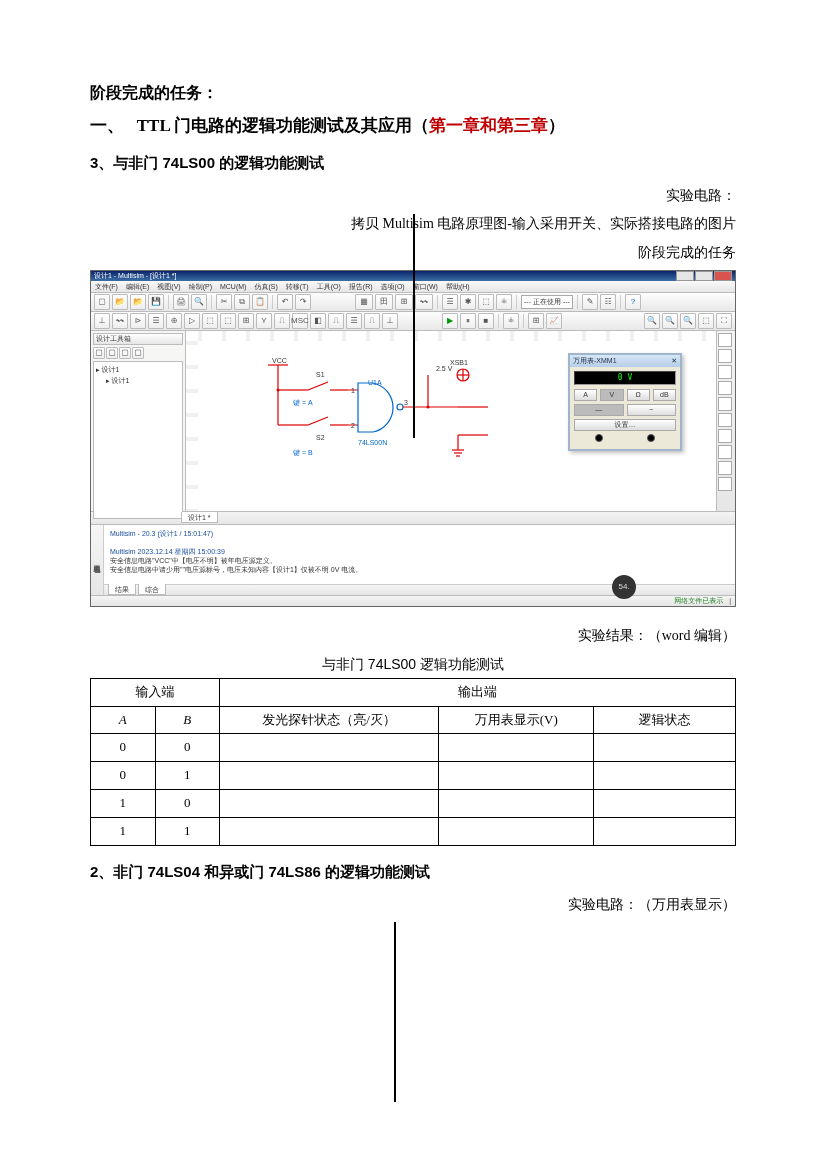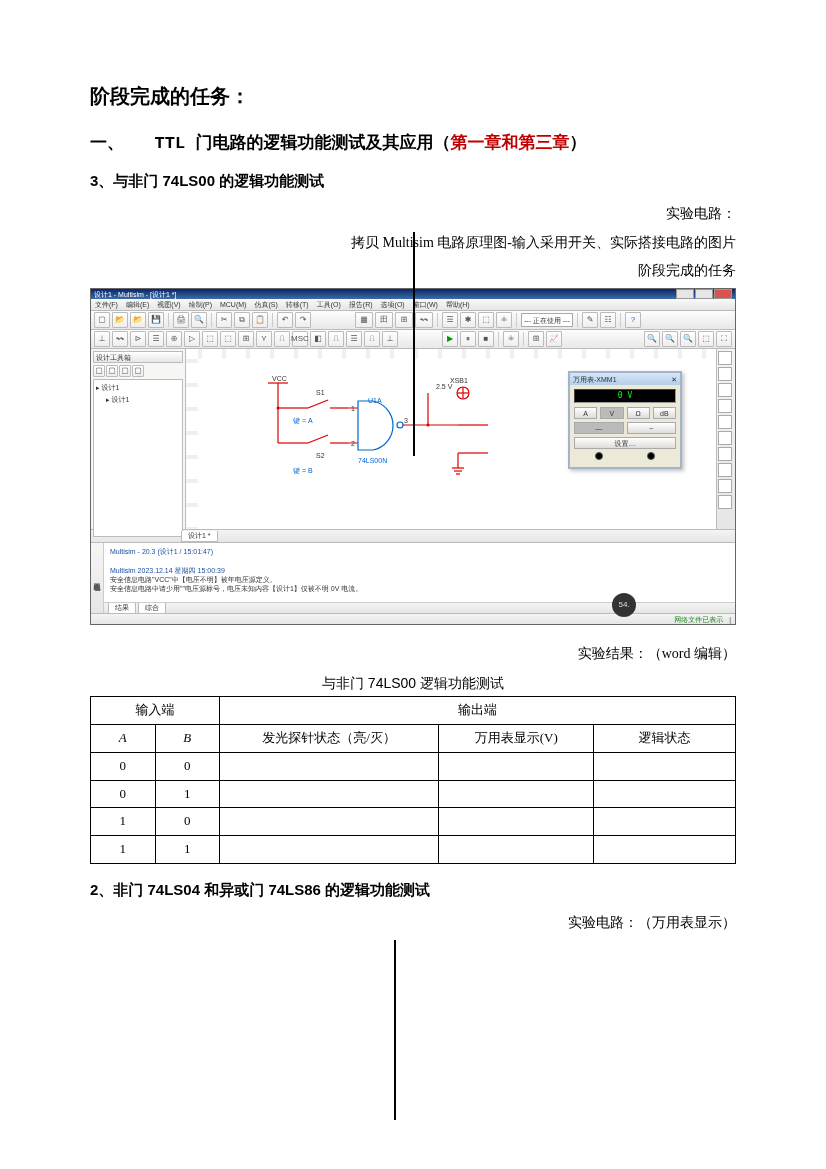--- a/index.html
+++ b/index.html
@@ -8,26 +8,26 @@
     margin: 0;
     padding: 80px 90px;
     color: #000;
     background: #fff;
     width: 826px;
     box-sizing: border-box;
     line-height: 1.6;
   }
   .title {
     font-family: "SimHei", "黑体", sans-serif;
-    font-size: 20px;
+    font-size: 16px;
     font-weight: bold;
-    margin-bottom: 18px;
+    margin-bottom: 6px;
   }
   .h1 {
-    font-family: Liberation Mono, monospace;
+    font-family: Liberation Serif, serif;
     font-size: 17px;
     font-weight: bold;
     margin-bottom: 12px;
   }
   .h1 .red {
     color: #c00000;
   }
   .h2 {
     font-family: "SimHei", "黑体", sans-serif;
     font-size: 15px;
@@ -200,21 +200,21 @@
     flex:1; padding:4px 6px; font-size:7px; color:#333; line-height:1.3;
   }
   .ms-lowerbody .blue { color:#1a4d9e; }
   .ms-lowertabs {
     height:10px; border-top:1px solid #ccc; background:linear-gradient(#f4f4f4,#e6e6e6);
     display:flex; gap:2px; align-items:center; padding-left:4px; font-size:7px;
   }
   .ms-status {
     height:10px; border-top:1px solid #bbb;
     background: linear-gradient(#f4f4f4,#e6e6e6);
-    display:flex; font-size:7px; color:#555; padding:0 4px;
+    display:flex; align-items:center; font-size:7px; color:#555; padding:0 4px;
     justify-content: flex-end; gap:6px;
   }
   .ms-status .green { color:#2a8a2a; }
   .badge54 {
     position:absolute; right:100px; bottom:8px;
     width:24px; height:24px; border-radius:50%;
     background:#333; color:#ddd; font-size:8px;
     display:flex;align-items:center;justify-content:center;
   }
   

